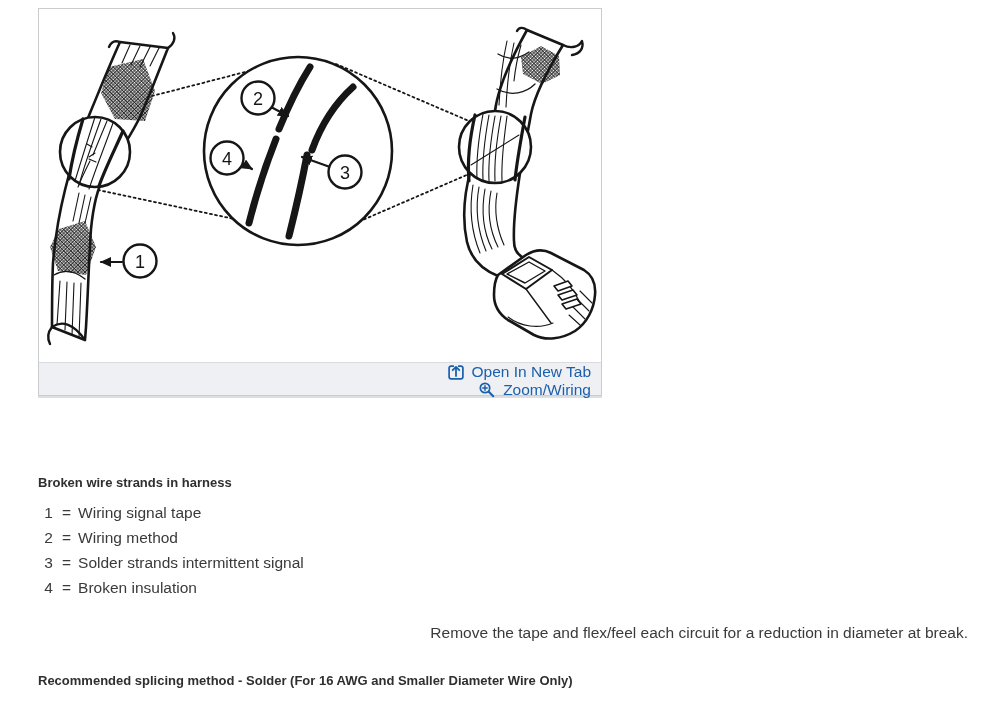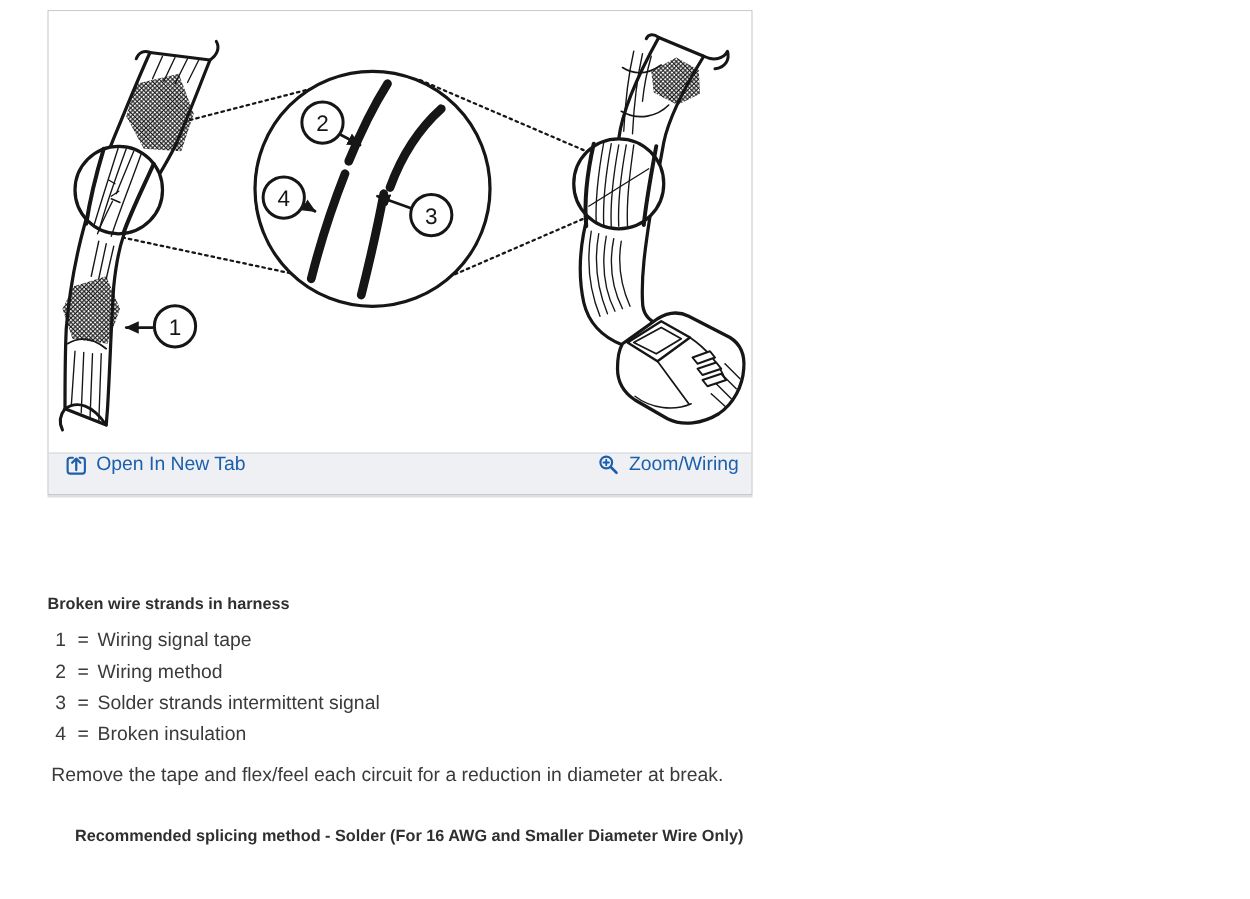--- a/index.html
+++ b/index.html
@@ -12,42 +12,43 @@
   .figure-panel {
     position:absolute; left:38px; top:8px; width:564px; height:388px;
     background:#ffffff; border:1px solid #c9cbcf;
     box-shadow:0 2px 0 rgba(120,122,128,.25);
   }
   .figure-image { position:absolute; left:0; top:0; right:0; bottom:33px; background:#fff; }
   .figure-image svg { display:block; width:100%; height:100%; }
   .figure-toolbar {
     position:absolute; left:0; right:0; bottom:0; height:33px;
     background:#eef0f4; border-top:1px solid #d9dbdf;
-    display:flex; align-items:flex-start; justify-content:space-between;
+    display:flex; align-items:flex-end; justify-content:space-between;
     padding:0 10px 0 13px;
+    flex-direction:column;
   }
   .tb-link {
     display:flex; align-items:center; gap:7px;
     color:#1c5fab; font-size:15.5px; cursor:pointer; white-space:nowrap;
   }
   .tb-link svg { display:block; }
   
   .content { position:absolute; left:38px; top:474px; width:930px; color:#3a3a3a; }
   .legend-title, .section-heading {
     font-size:13px; font-weight:bold; color:#2f2f2f; line-height:18px;
   }
   .legend { margin-top:8px; }
   .legend-row { display:flex; line-height:25px; font-size:15.5px; padding-left:4px; }
   .legend-num { width:13px; text-align:center; }
   .legend-eq  { margin:0 7px 0 7px; }
   .para {
-    margin-top:12px; padding-left:3px;
-    font-size:15.5px; line-height:18px; color:#3a3a3a;
-  }
-  .section-heading { margin-top:30px;margin-left:22px; }
+    margin-top:24px; padding-left:3px;
+    font-size:15.5px; line-height:18px; color:#3a3a3a;text-align:right;
+  }
+  .section-heading { margin-top:30px; }
   
   .art path, .art line, .art circle, .art polyline { vector-effect:none; }
 </style>
 </head>
 <body>
 
 <div class="page">
 
   <div class="figure-panel">
     <div class="figure-image">

